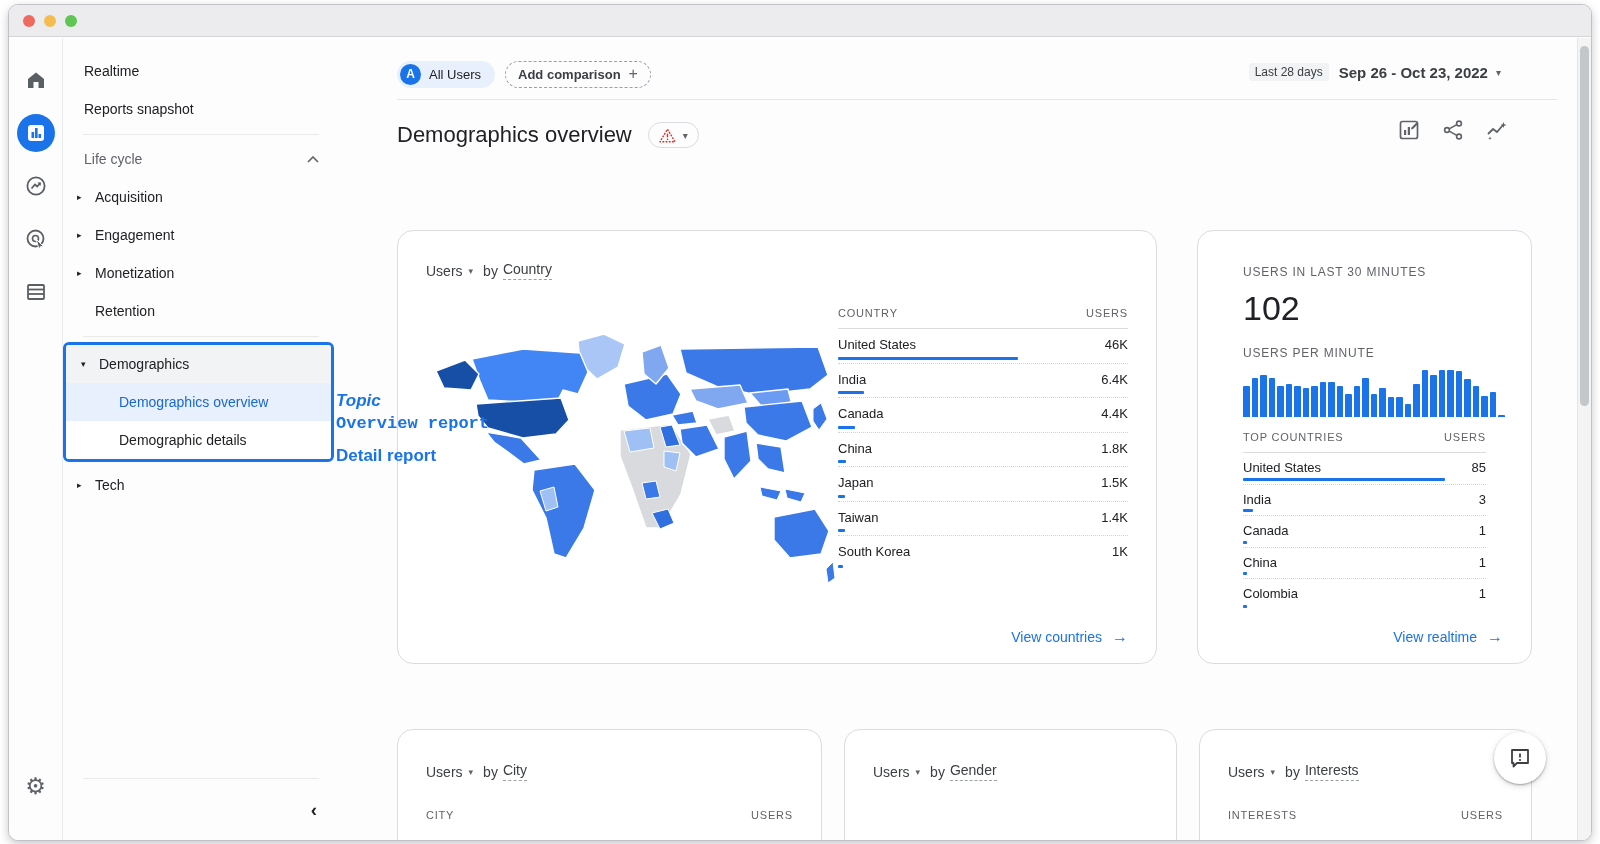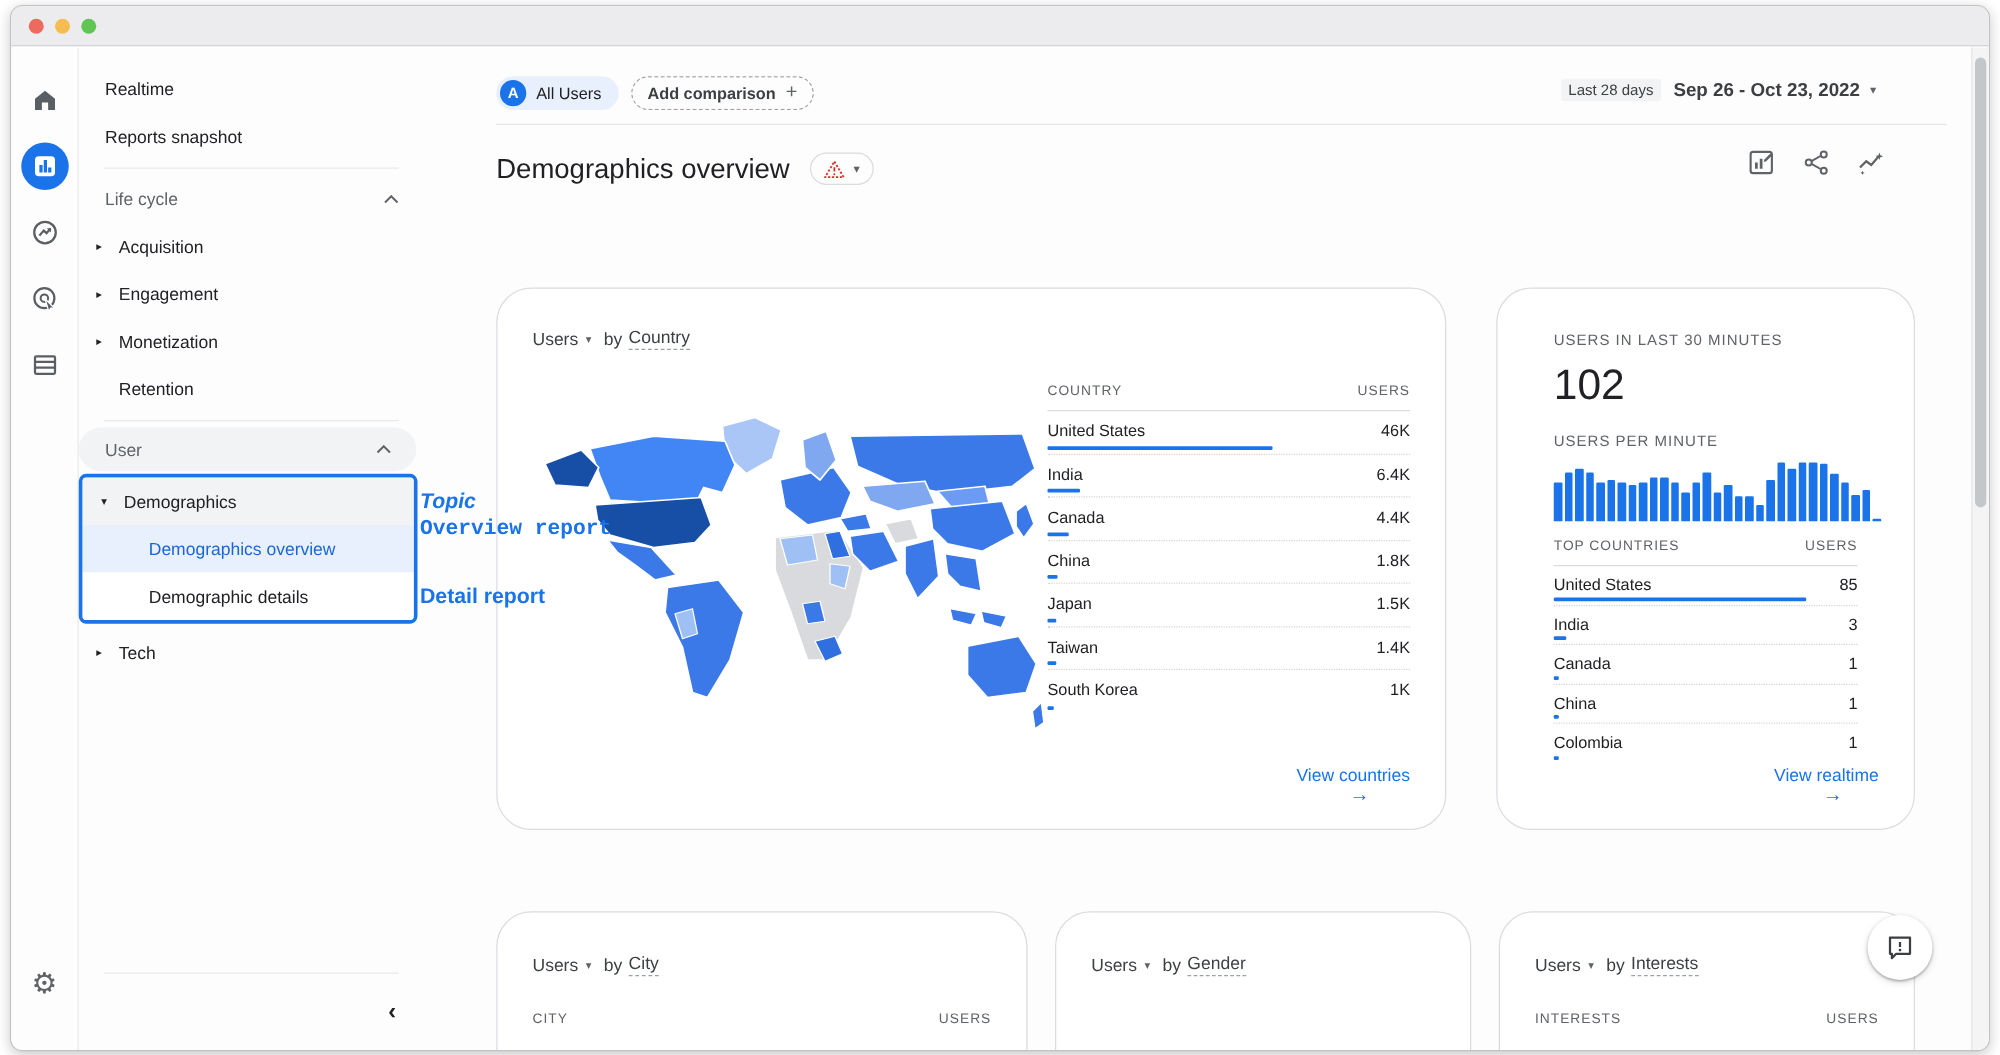--- a/index.html
+++ b/index.html
@@ -64,42 +64,42 @@
 
   .title-row { margin-top:14px; height:42px; display:flex; align-items:center; position:relative; }
   .page-title { font-size:22px; color:#202124; font-weight:normal; }
   .warn-pill { height:26px; border:1px solid #dadce0; border-radius:14px; display:flex; align-items:center; padding:0 10px; margin-left:16px; cursor:pointer; }
   .warn-pill .date-caret { margin-left:7px; }
   .title-icons { position:absolute; right:48px; top:4px; display:flex; gap:20px; }
   .title-icons .ticon { width:24px; height:24px; cursor:pointer; }
 
   .cards-row1 { margin-top:74px; display:flex; gap:40px; }
   .cards-row2 { margin-top:65px; display:flex; gap:22px; }
-  .card { background:#fff; border:1px solid #dadce0; border-radius:28px; position:relative; }
+  .card { background:#fff; border:1px solid #dadce0; border-radius:16px; position:relative; }
   .map-card { width:760px; height:434px; padding:24px 28px; }
   .rt-card { width:335px; height:434px; padding:24px 45px; }
   .city-card { width:425px; height:240px; padding:24px 28px; }
   .gender-card { width:333px; height:240px; padding:24px 28px; overflow:hidden; }
   .int-card { width:333px; height:240px; padding:24px 28px; }
 
   .card-head { display:flex; align-items:center; font-size:14px; color:#3c4043; margin-top:6px; }
   .card-head .metric { cursor:pointer; }
   .card-head .mcaret { font-size:9px; color:#5f6368; margin:0 10px 0 6px; cursor:pointer; }
   .card-head .bylabel { margin-right:5px; }
   .card-head .dim { border-bottom:1px dashed #9aa0a6; padding-bottom:2px; cursor:pointer; }
 
   
   .map-wrap { position:absolute; left:30px; top:100px; width:412px; height:285px; }
   .geo-table { position:absolute; right:28px; top:76px; width:290px; }
   .thead { display:flex; justify-content:space-between; font-size:11px; letter-spacing:.8px; color:#5f6368; padding-bottom:9px; border-bottom:1px solid #dadce0; }
   .trow { height:34.5px; position:relative; border-bottom:1px dotted #d3d5d8; }
   .trow .tname { position:absolute; left:0; top:8px; font-size:13px; color:#202124; }
   .trow .tval { position:absolute; right:0; top:8px; font-size:13px; color:#202124; }
   .trow .tbar { position:absolute; left:0; bottom:3px; height:3px; background:#1a73e8; border-radius:1px; }
-  .card-link { position:absolute; right:28px; bottom:17px; font-size:14px; color:#1a73e8; display:flex; align-items:center; cursor:pointer;flex-direction:column; }
+  .card-link { position:absolute; right:28px; bottom:17px; font-size:14px; color:#1a73e8; display:flex; align-items:center; cursor:pointer; }
   .card-link .arr { margin-left:10px; font-size:16px; }
 
   
   .rt-title { font-size:12px; letter-spacing:.8px; color:#5f6368; margin-top:10px; }
   .rt-count { font-size:34px; color:#202124; margin-top:10px; }
   .rt-sub { font-size:12px; letter-spacing:.8px; color:#5f6368; margin-top:18px; }
   .sparkline { margin-top:10px; height:47px; display:flex; align-items:flex-end; gap:2px; width:262px; }
   .spark-bar { flex:1; background:#1a73e8; border-radius:1px 1px 0 0; }
   .rt-table { margin-top:14px; }
   .rt-table .trow { height:31.5px; }
@@ -197,27 +197,20 @@
       </div>
       <div class="nav-item nav-arrow-pad">
         <span class="nav-arrow">▸</span>
         <span>Monetization</span>
       </div>
       <div class="nav-item" style="padding-left:32px;text-align:center;">
           <span>Retention</span>
         </div>
       <div class="nav-divider"></div>
 
-      <div class="section-head section-pill">
-        <span>User</span>
-          <span class="spacer"></span>
-        <svg class="chev-up" viewBox="0 0 12 7">
-            <path d="M1 6 L6 1 L11 6" fill="none" stroke="#5f6368" stroke-width="1.6"></path>
-          </svg>
-      </div>
 
       <div class="annotated-group">
         <div class="row-topic">
           <span class="nav-arrow">▾</span>
           <span>Demographics</span>
         </div>
         <div class="row-overview">
           <span>Demographics overview</span>
         </div>
         <div class="row-details">
@@ -231,21 +224,21 @@
       </div>
 
       <div class="sidebar-bottom">
         <div class="nav-divider"></div>
         <div class="collapse-btn">‹</div>
       </div>
     </div>
 
     <div class="annot" style="top:353px;font-style:italic;">Topic</div>
     <div class="annot" style="top:376px;font-family:Liberation Mono, monospace;">Overview report</div>
-    <div class="annot" style="top:429px;">Detail report</div>
+    <div class="annot" style="top:408px;">Detail report</div>
 
     <div class="main">
       <div class="content">
 
         <div class="comparison-row">
           <div class="allusers-pill">
             <span class="a-badge">A</span>
             <span class="allusers-label">All Users</span>
           </div>
           <div class="addcomp-pill">

